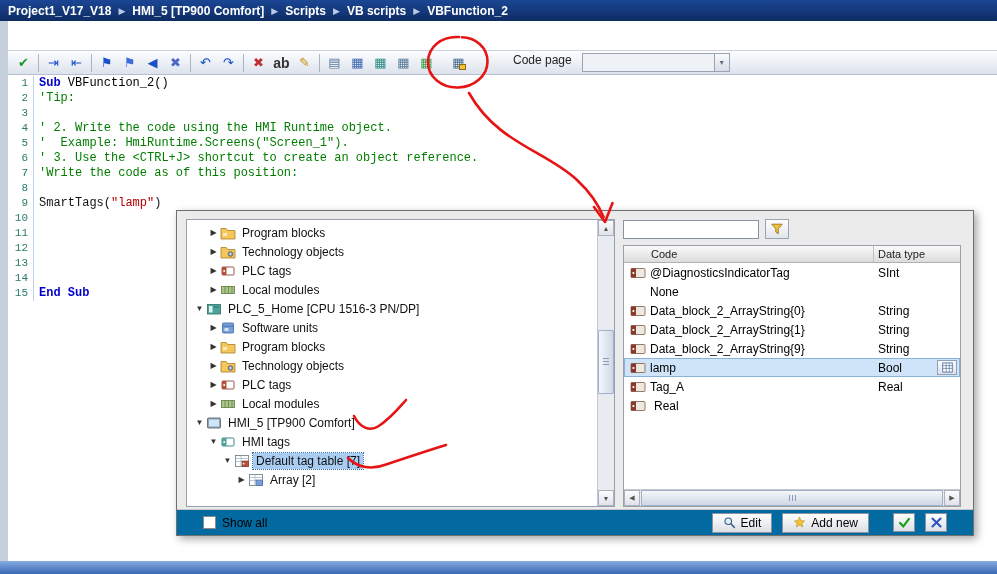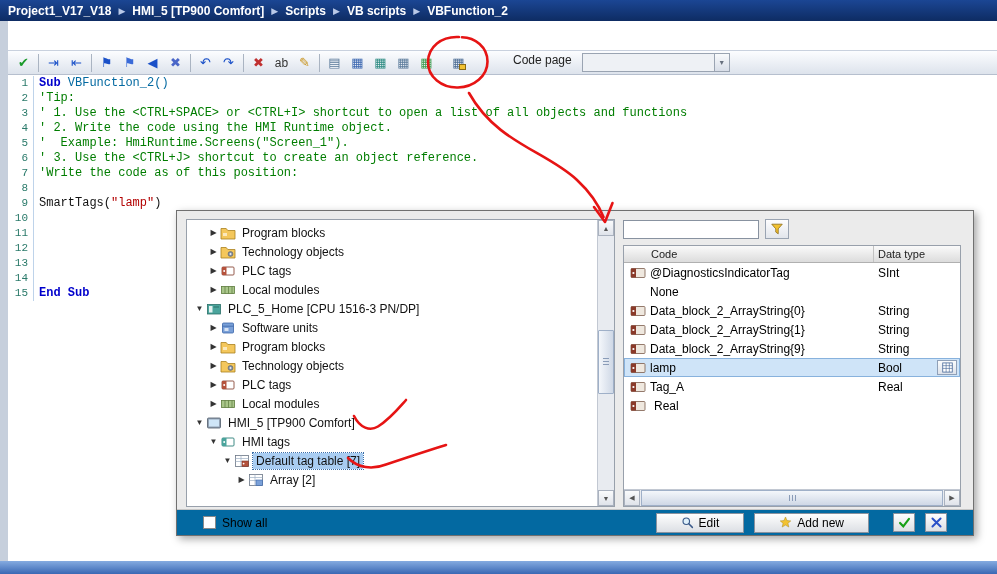--- a/index.html
+++ b/index.html
@@ -23,21 +23,21 @@
   .codepage-select{width:148px;height:19px;background:#eef1f5;border:1px solid #9aa4b2;display:flex;align-items:center;cursor:default}
   .codepage-value{flex:1;font-size:12px;padding:0 3px;color:#555}
   .dd-btn{width:15px;height:17px;background:linear-gradient(#f8fafc,#d8dee8);border-left:1px solid #9aa4b2;color:#67707e;font-size:7px;display:flex;align-items:center;justify-content:center}
 
   
   .code-area{position:absolute;left:0;top:55px;right:0;bottom:0;font-family:"Liberation Mono","DejaVu Sans Mono",monospace;font-size:12px}
   .code-line{display:flex;height:15px;line-height:15px}
   .ln{width:26px;text-align:right;padding-right:5px;color:#2a7a6a;border-right:1px solid #bed3ea;flex:none;font-size:11px}
   .code-text{padding-left:5px;white-space:pre}
   .c-kw{color:#0000cc;font-weight:bold}
-  .c-id{color:#0369a1}
+  .c-id{color:#000000}
   .c-comment{color:#007d00}
   .c-string{color:#b30000}
   .c-plain{color:#111111}
 
   .bottom-bar{position:absolute;left:0;bottom:0;width:997px;height:13px;background:linear-gradient(#85abe0,#3a68b4);z-index:6}
 
   
   .dialog{position:absolute;left:176px;top:210px;width:798px;height:326px;background:#ebebeb;border:1px solid #707070;box-shadow:3px 3px 8px rgba(0,0,0,.35);z-index:10}
   .tree-panel{position:absolute;left:9px;top:8px;width:429px;height:288px;background:#fff;border:1px solid #98a0ab}
   .tree-items{position:absolute;left:0;top:0;right:17px;bottom:0;padding-top:3px;overflow:hidden}
@@ -76,21 +76,21 @@
   .hs-btn{position:absolute;top:0;width:16px;height:16px;background:linear-gradient(#fafbfc,#dfe3ea);border:1px solid #aab2bf;color:#555;font-size:7px;display:flex;align-items:center;justify-content:center;cursor:pointer}
   .hs-btn.left{left:0}
   .hs-btn.right{right:0}
   .hs-thumb{position:absolute;left:17px;right:17px;top:0;height:16px;background:linear-gradient(#f4f7fb,#cfd8e6);border:1px solid #9fb0c8;cursor:pointer}
   .hs-thumb::after{content:"";position:absolute;top:4px;bottom:4px;left:50%;width:1px;background:#8a9cb8;box-shadow:3px 0 0 #8a9cb8,-3px 0 0 #8a9cb8}
 
   .dialog-footer{position:absolute;left:0;right:0;bottom:0;height:26px;background:#0369a1;border-top:1px solid #c6c6c6;display:flex;align-items:center;padding:0 26px;font-size:12px}
   .showall{display:flex;align-items:center;gap:6px;cursor:pointer}
   .cb{width:13px;height:13px;background:#fff;border:1px solid #8a8a8a;flex:none}
   .footer-buttons{margin-left:auto;display:flex;align-items:center;gap:10px}
-  .btn{height:20px;padding:0 24px;background:linear-gradient(#fefefe,#dcdfe4);border:1px solid #8a929e;display:flex;align-items:center;gap:5px;font-size:12px;cursor:pointer;font-family:"Liberation Sans",sans-serif}
+  .btn{height:20px;padding:0 10px;background:linear-gradient(#fefefe,#dcdfe4);border:1px solid #8a929e;display:flex;align-items:center;gap:5px;font-size:12px;cursor:pointer;font-family:"Liberation Sans",sans-serif}
   .btn .bicon svg{width:13px;height:13px;display:block}
   .icon-btn{width:22px;height:19px;padding:0;justify-content:center}
   .icon-btn.confirm{margin-left:14px}
 
   .annotations{position:absolute;left:0;top:0;width:997px;height:574px;pointer-events:none;z-index:30}
 </style>
 </head>
 <body>
 
 <div class="screen">
@@ -138,21 +138,21 @@
             <span class="tb-glyph" style="color: rgb(26, 80, 200);">↶</span>
           </span>
           <span class="tb-btn">
             <span class="tb-glyph" style="color: rgb(26, 80, 200);">↷</span>
           </span>
           <span class="tb-sep"></span>
           <span class="tb-btn">
             <span class="tb-glyph" style="color: rgb(192, 48, 48);">✖</span>
           </span>
           <span class="tb-btn">
-            <span class="tb-glyph" style="color: rgb(51, 51, 51); font-size: 12px; font-weight: normal;">ab</span>
+            <span class="tb-glyph" style="color: rgb(51, 51, 51); font-size: 14px; font-weight: bold;">ab</span>
           </span>
           <span class="tb-btn">
             <span class="tb-glyph" style="color: rgb(200, 146, 26);">✎</span>
           </span>
           <span class="tb-sep"></span>
           <span class="tb-btn">
             <span class="tb-glyph" style="color: rgb(90, 122, 154);">▤</span>
           </span>
           <span class="tb-btn">
             <span class="tb-glyph" style="color: rgb(58, 102, 176);">▦</span>
@@ -183,21 +183,20 @@
         <div class="code-line">
           <span class="ln">1</span>
           <span class="code-text"><span class="c-kw">Sub</span><span class="c-id"> VBFunction_2()</span></span>
         </div>
         <div class="code-line">
           <span class="ln">2</span>
           <span class="code-text"><span class="c-comment">'Tip:</span></span>
         </div>
         <div class="code-line">
           <span class="ln">3</span>
-          <span class="code-text"><span class="c-comment">' 1. Use the &lt;CTRL+SPACE&gt; or &lt;CTRL+I&gt; shortcut to open a list of all objects and functions</span></span>
         </div>
         <div class="code-line">
           <span class="ln">4</span>
           <span class="code-text"><span class="c-comment">' 2. Write the code using the HMI Runtime object.</span></span>
         </div>
         <div class="code-line">
           <span class="ln">5</span>
           <span class="code-text"><span class="c-comment">'  Example: HmiRuntime.Screens("Screen_1").</span></span>
         </div>
         <div class="code-line">

